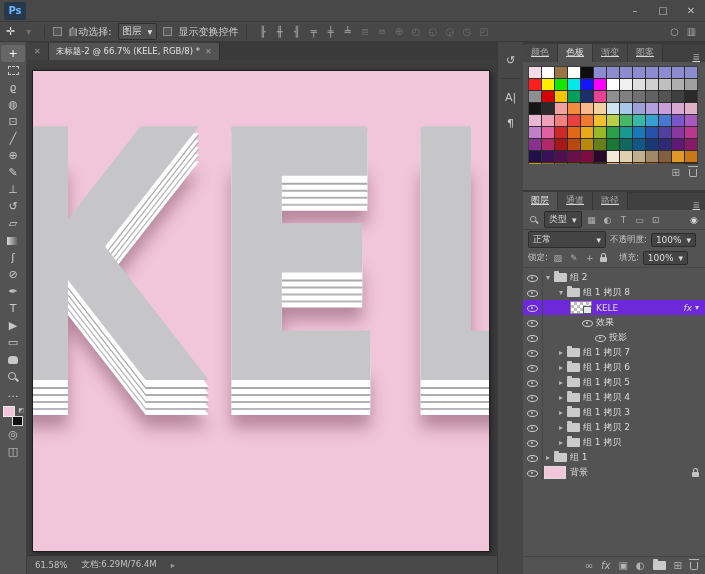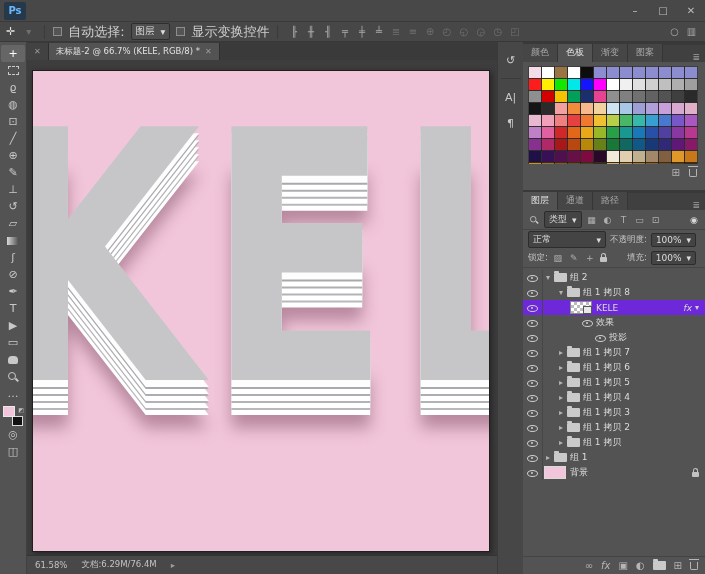--- a/index.html
+++ b/index.html
@@ -13,21 +13,21 @@
   .pslogo { width:22px; height:18px; margin:0 8px 0 4px; background:#25394a; color:#6cb8ff; font-weight:bold;
             font-size:10px; display:flex; align-items:center; justify-content:center; border-radius:2px; }
   .menu-item { padding:0 9px; font-size:10px; color:#d2d2d2; cursor:default; }
   .win-controls { margin-left:auto; display:flex; }
   .win-controls span { width:28px; text-align:center; color:#bdbdbd; font-size:10px; }
 
   
   .optionsbar { height:20px; background:#474747; border-bottom:1px solid #383838; display:flex; align-items:center; gap:6px; padding:0 6px; flex:0 0 20px; }
   .opt-sep { width:1px; height:14px; background:#3a3a3a; margin:0 2px; }
   .checkbox { width:9px; height:9px; border:1px solid #8d8d8d; background:#545454; display:inline-block; }
-  .opt-label { font-size:13px; color:#cfcfcf; white-space:nowrap; }
+  .opt-label { font-size:10px; color:#cfcfcf; white-space:nowrap; }
   .dropdown { background:#4f4f4f; border:1px solid #2e2e2e; border-radius:2px; padding:1px 4px; font-size:9.5px;
               color:#dedede; display:inline-flex; align-items:center; gap:6px; }
   .mini-ico { font-size:10px; color:#a8a8a8; width:15px; text-align:center; }
   .mini-ico.dim { color:#6f6f6f; }
   .tool-badge { color:#e0e0e0; font-size:11px; }
 
   
   .main { flex:1; display:flex; min-height:0; }
 
   
@@ -71,21 +71,21 @@
 
   
   .dockstrip { width:26px; background:#474747; border-left:1px solid #3a3a3a; display:flex; flex-direction:column;
                align-items:center; padding-top:10px; gap:10px; }
   .strip-ico { width:18px; height:16px; display:flex; align-items:center; justify-content:center; color:#c9c9c9; font-size:11px; }
   .strip-div { width:20px; height:1px; background:#3a3a3a; }
 
   
   .panels { width:182px; display:flex; flex-direction:column; background:#393939; gap:3px; padding-top:3px; }
   .pgroup { background:#535353; display:flex; flex-direction:column; min-height:0; }
-  .ptabs { height:17px; background:#404040; display:flex; align-items:flex-end; flex:0 0 17px; }
+  .ptabs { height:17px; background:#404040; display:flex; align-items:flex-end; flex:0 0 17px;text-decoration:underline; }
   .ptab { padding:2px 8px 3px; font-size:9px; color:#a9a9a9; background:#464646; border-right:1px solid #353535; }
   .ptab.active { background:#535353; color:#e3e3e3; }
   .pmenu { margin-left:auto; padding-right:5px; color:#a0a0a0; font-size:9px; }
 
   
   .swatchwrap { padding:5px 6px 2px; overflow:hidden; height:102px; }
   .swatchgrid { display:grid; grid-template-columns:repeat(13,12px); gap:1px; }
   .swatch { width:12px; height:11px; outline:1px solid rgba(0,0,0,.25); }
   .pfooter { height:17px; display:flex; align-items:center; justify-content:flex-end; gap:9px; padding:0 8px; flex:0 0 17px; }
   .pfooter .f-ico { color:#b5b5b5; font-size:10px; line-height:1; }
@@ -451,21 +451,21 @@
               <span>▾</span>
           </span>
         </div>
 
         <div class="lrow lockrow">
           <span class="small-label">锁定:</span>
           <span class="f-filter">▨</span>
           <span class="f-filter">✎</span>
           <span class="f-filter">+</span>
           <span class="ic-lock"></span>
-          <span class="small-label" style="margin-left:16px;">填充:</span>
+          <span class="small-label" style="margin-left:8px;">填充:</span>
           <span class="sel">
             <span>100%</span>
               <span>▾</span>
           </span>
         </div>
 
         <div class="layerlist" id="layerlist">
             <div class="layer">
               <span class="eyecell">
                 <span class="eye"></span>

